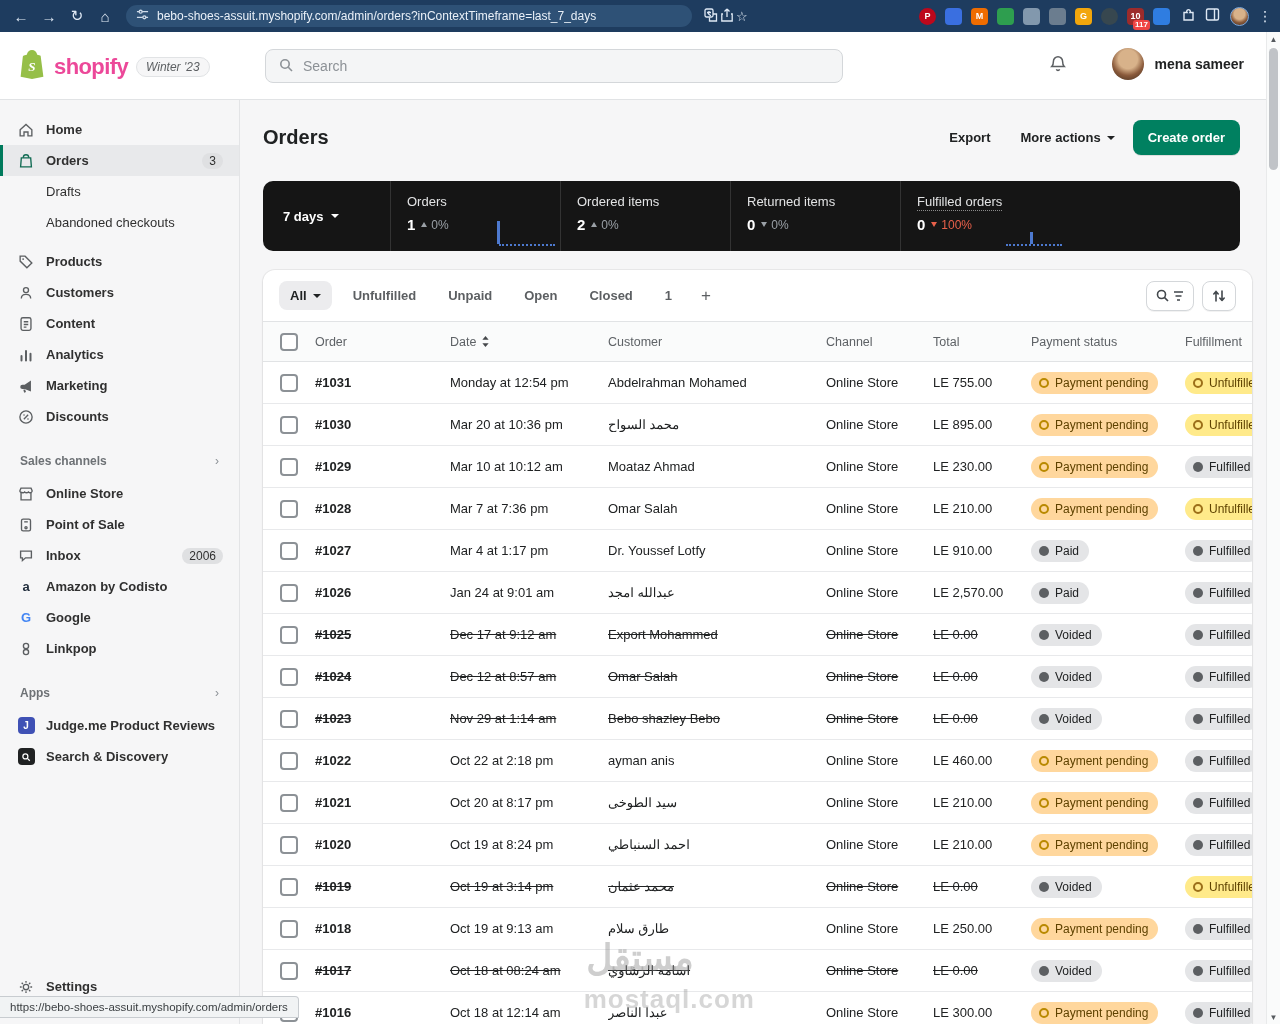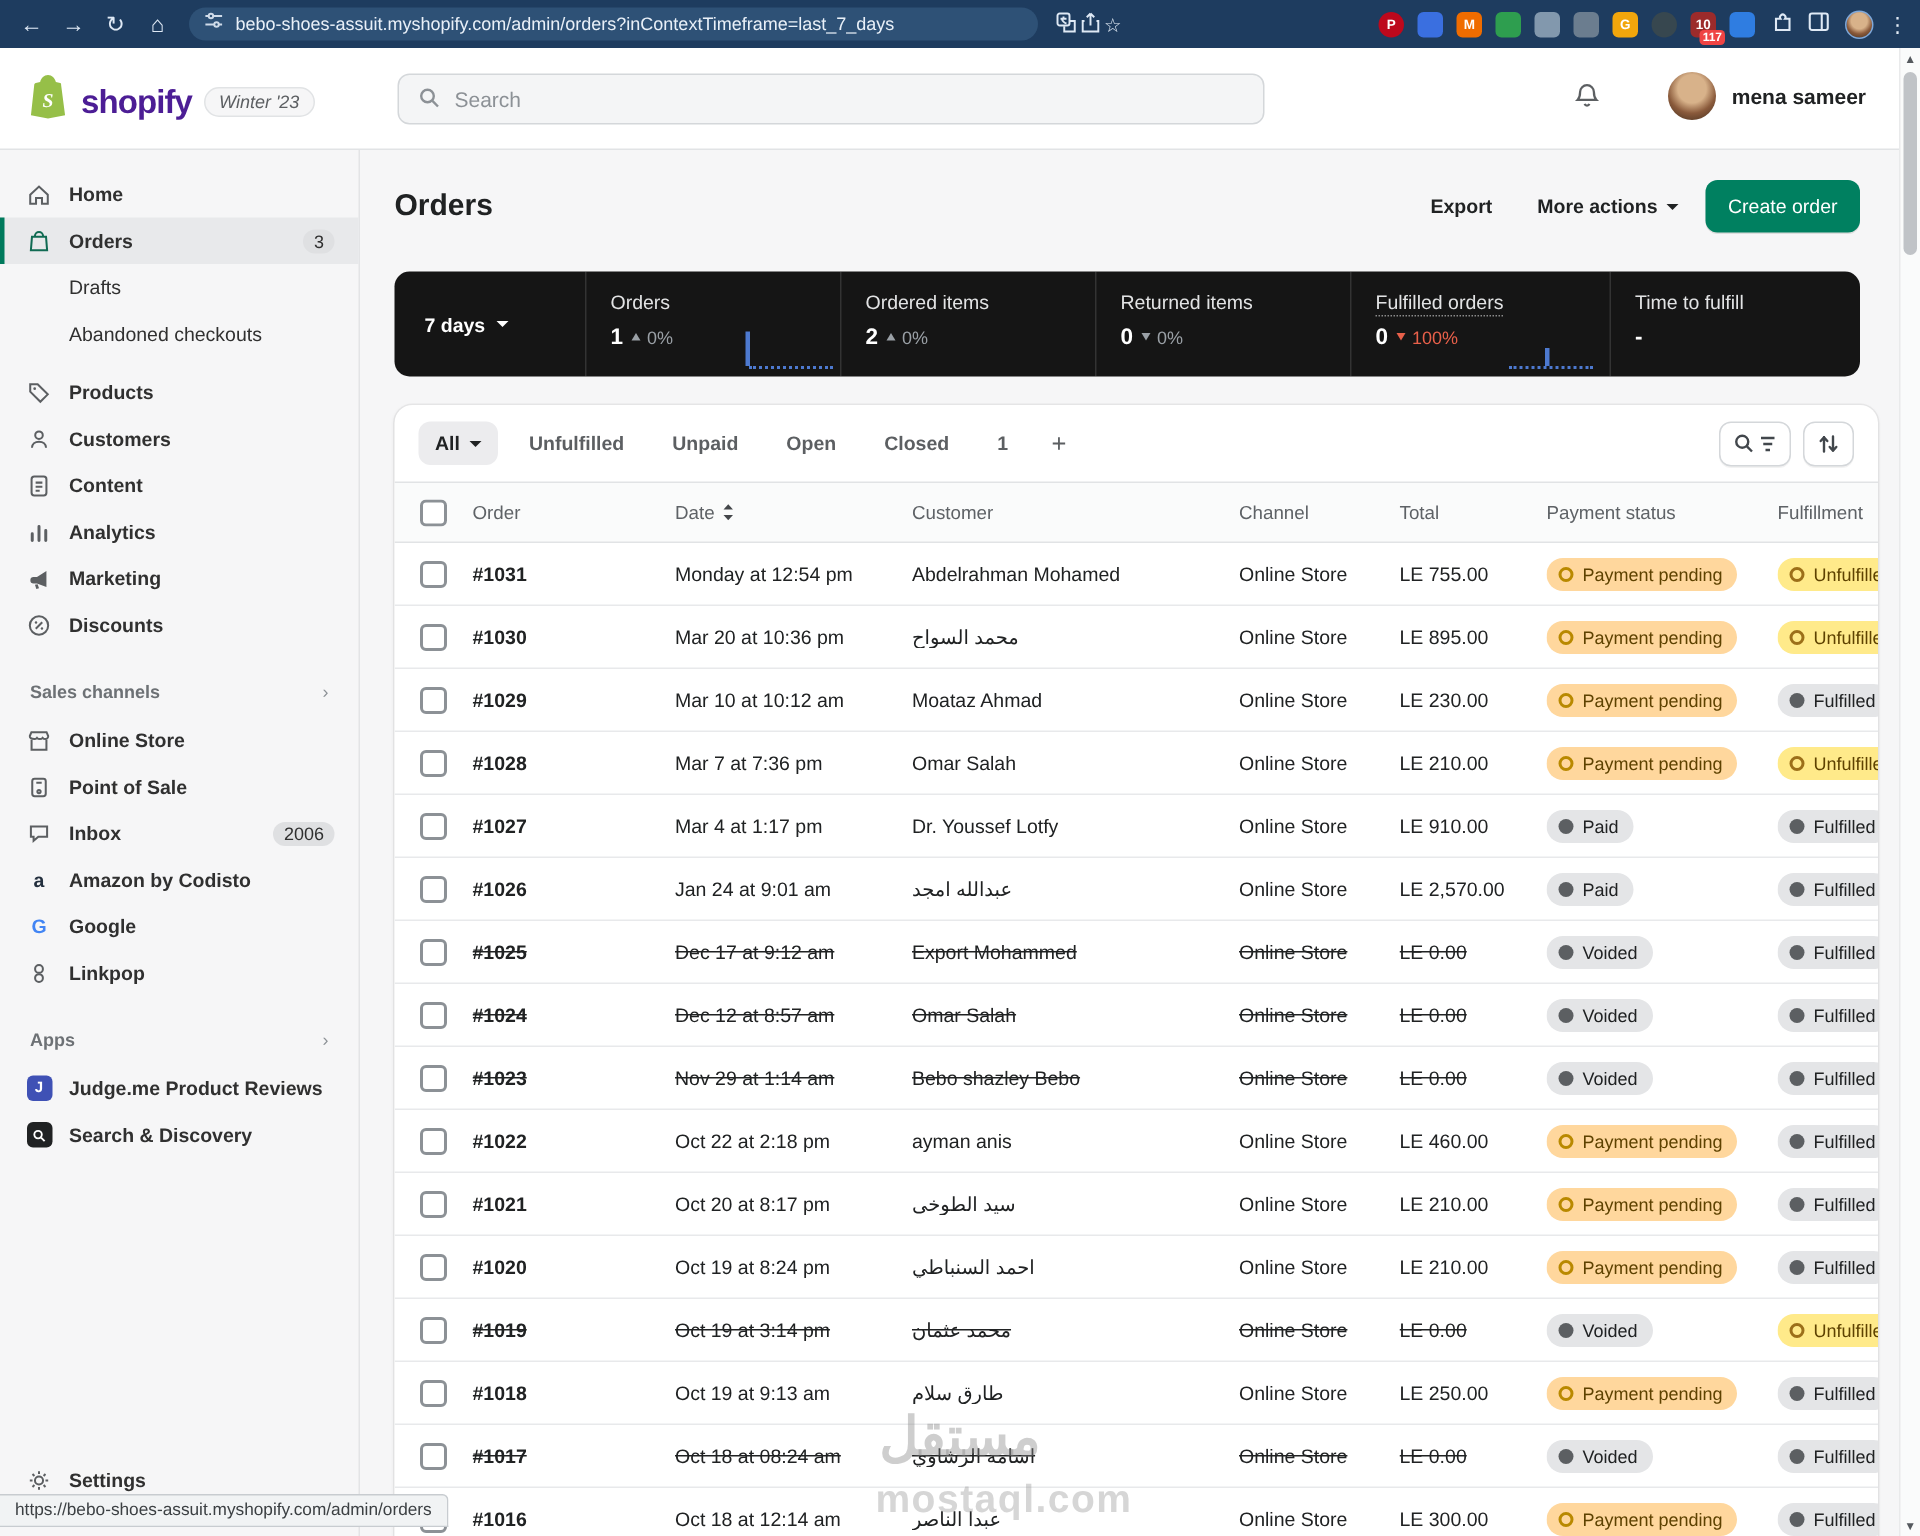--- a/index.html
+++ b/index.html
@@ -14,21 +14,21 @@
   .bicons { display:flex; align-items:center; gap:9px; margin-left:auto; }
   .bglyph { font-size:13px; color:#e3ecf6; }
   .ext { width:17px; height:17px; border-radius:4px; display:flex; align-items:center; justify-content:center; font-size:9px; font-weight:700; color:#fff; position:relative; flex:0 0 auto; }
   .ext.circle { border-radius:50%; }
   .ext-badge { position:absolute; bottom:-5px; right:-6px; background:#ef4444; color:#fff; font-size:8px; line-height:10px; padding:0 2px; border-radius:3px; font-weight:700; }
   .bavatar { width:19px; height:19px; border-radius:50%; background:radial-gradient(circle at 50% 35%, #d8b28a 0 38%, #8a5a3b 62%, #3c2a1b); border:1.5px solid #7fa8d9; }
 
   
   .appbar { position:absolute; top:32px; left:0; width:1266px; height:68px; background:#fff; border-bottom:1px solid #e1e3e5; z-index:10; }
   .brand { position:absolute; left:18px; top:17px; display:flex; align-items:center; gap:8px; }
-  .brand-name { font-size:22px; font-weight:700; color:#4c1d95; letter-spacing:-0.6px; }
+  .brand-name { font-size:22px; font-weight:700; color:#ec4899; letter-spacing:-0.6px; }
   .edition { font-size:12px; font-style:italic; color:#5c5f62; background:#f6f6f7; border:1px solid #e1e3e5; border-radius:12px; padding:2px 9px; }
   .gsearch { position:absolute; left:265px; top:17px; width:578px; height:34px; background:#f4f5f6; border:1px solid #d4d7da; border-radius:8px; display:flex; align-items:center; padding:0 12px; gap:9px; color:#8c9196; font-size:14px; }
   .account { position:absolute; right:22px; top:16px; display:flex; align-items:center; }
   .bell { margin-right:44px; display:flex; }
   .avatar { width:32px; height:32px; border-radius:50%; background:radial-gradient(circle at 50% 35%, #d8b28a 0 36%, #8a5a3b 62%, #3c2a1b); margin-right:10px; }
   .acct-name { font-size:14px; font-weight:600; color:#202223; }
 
   
   .sidebar { position:absolute; top:100px; left:0; width:240px; bottom:0; background:#f6f6f7; border-right:1px solid #e3e4e6; padding-top:14px; z-index:5; }
   .nav-item { height:31px; display:flex; align-items:center; gap:10px; padding:0 16px; font-size:13px; font-weight:600; color:#303030; position:relative; white-space:nowrap; }
@@ -42,21 +42,21 @@
   .nav-chevron { color:#8c9196; font-size:12px; font-weight:400; }
   .app-sq { width:17px; height:17px; border-radius:4px; display:flex; align-items:center; justify-content:center; font-size:10px; font-weight:700; color:#fff; }
   .settings-item { position:absolute; bottom:22px; left:0; right:0; }
 
   
   .main { position:absolute; top:100px; left:240px; width:1026px; bottom:0; background:#f6f6f7; }
   .page-head { position:absolute; top:20px; left:23px; right:26px; display:flex; align-items:center; }
   .page-title { font-size:20px; font-weight:700; color:#202223; }
   .head-actions { margin-left:auto; display:flex; align-items:center; gap:6px; }
   .btn-plain { font-size:13px; font-weight:600; color:#202223; padding:8px 12px; border-radius:8px; }
-  .btn-primary { font-size:13px; font-weight:400; color:#fff; background:#008060; padding:10px 15px; border-radius:8px; box-shadow:0 1px 0 rgba(0,0,0,.1); }
+  .btn-primary { font-size:13px; font-weight:700; color:#fff; background:#008060; padding:10px 15px; border-radius:8px; box-shadow:0 1px 0 rgba(0,0,0,.1); }
   .caret { display:inline-block; width:0; height:0; border-left:4px solid transparent; border-right:4px solid transparent; border-top:4.5px solid currentColor; margin-left:6px; vertical-align:2px; }
 
   
   .stats { position:absolute; top:81px; left:23px; width:977px; height:70px; background:#151515; border-radius:10px; display:flex; overflow:hidden; }
   .stat { position:relative; padding:13px 16px; border-left:1px solid rgba(255,255,255,.13); flex:0 0 auto; }
   .stat:first-child { border-left:none; }
   .tf { width:127px; display:flex; align-items:center; gap:2px; color:#fff; font-size:13px; font-weight:600; padding:0 0 0 20px; }
   .stat-label { font-size:13px; color:#e2e3e4; margin-bottom:7px; white-space:nowrap; }
   .stat-label .dotted { border-bottom:1px dotted #8a8a8a; padding-bottom:1px; }
   .stat-vrow { display:flex; align-items:center; gap:6px; }
@@ -429,26 +429,20 @@
       <div class="stat-label"><span class="dotted">Fulfilled orders</span></div>
       <div class="stat-vrow">
           <span class="stat-value">0</span>
           <span class="delta red">
             <span class="tri-down"></span>
             <span>100%</span>
           </span>
         </div>
       <div class="spark alt" style="left:105px;"></div>
     </div>
-    <div class="stat" style="width:167px;">
-      <div class="stat-label">Time to fulfill</div>
-      <div class="stat-vrow">
-          <span class="stat-value">-</span>
-        </div>
-    </div>
   </div>
 
   <div class="card">
     <div class="tabs">
       <span class="tab active"><span>All</span><span class="caret"></span></span>
       <span class="tab">Unfulfilled</span>
       <span class="tab">Unpaid</span>
       <span class="tab">Open</span>
       <span class="tab">Closed</span>
       <span class="tab">1</span>

